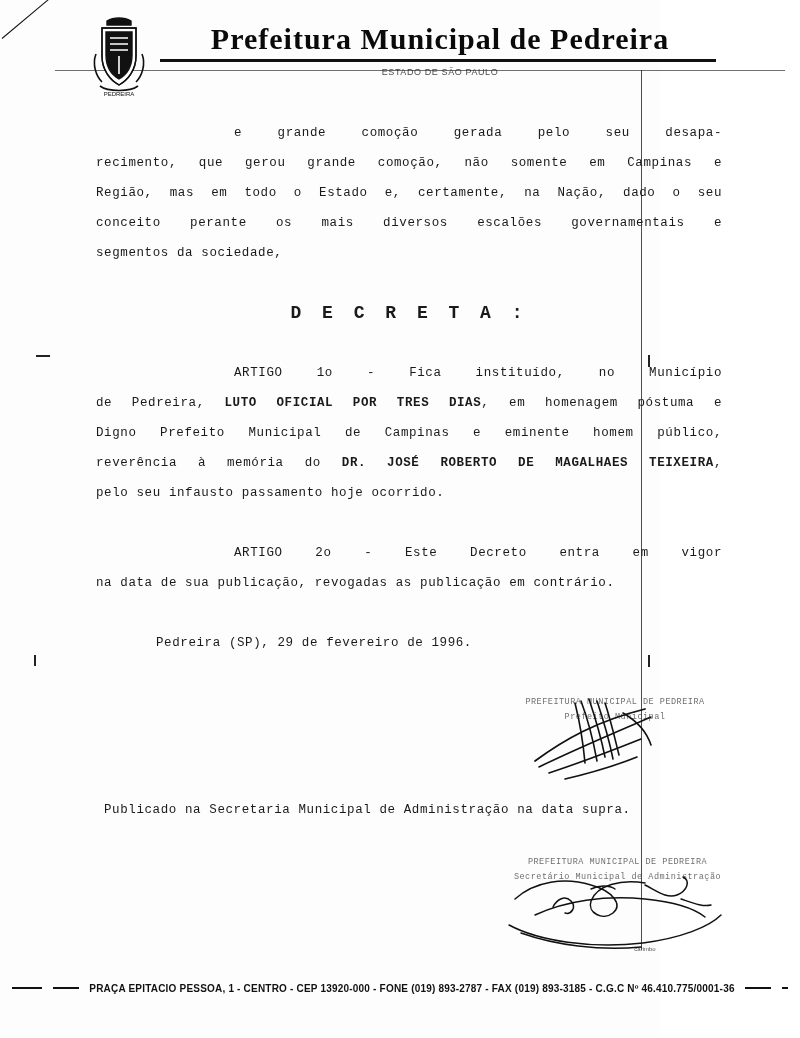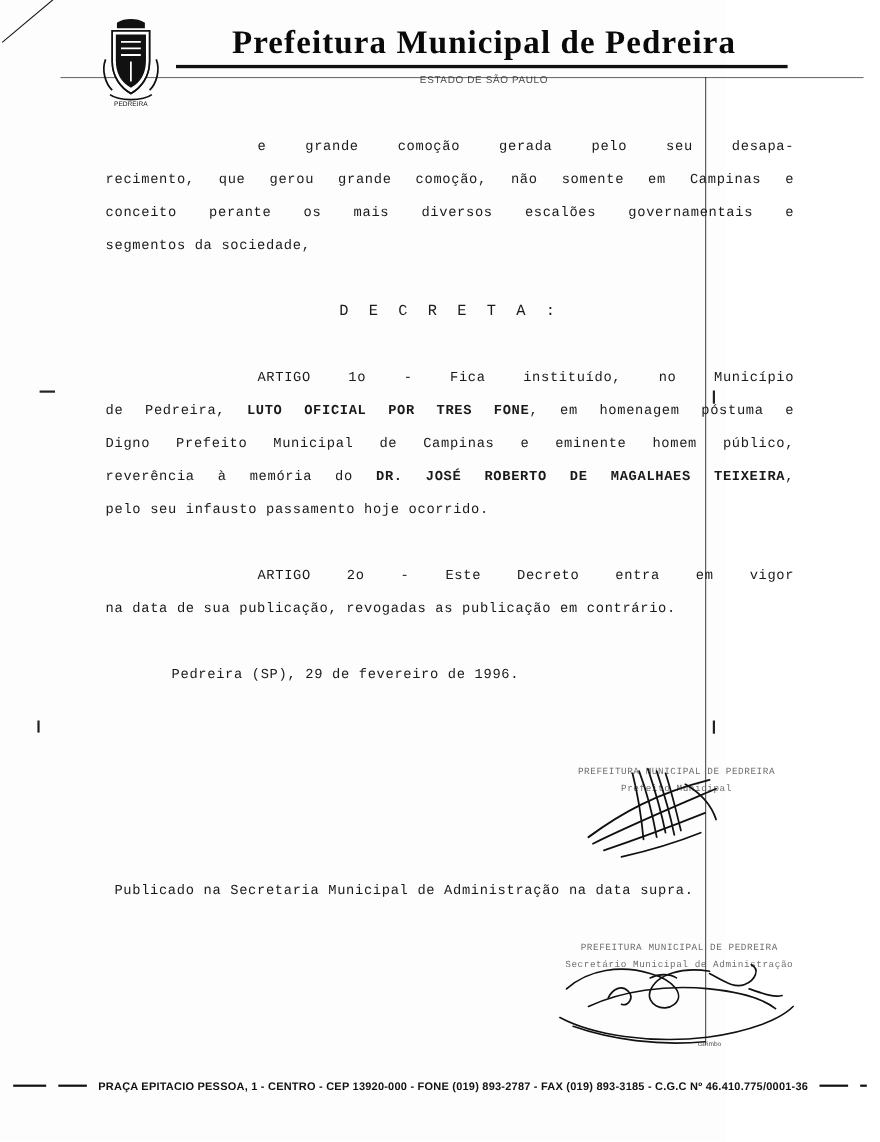--- a/index.html
+++ b/index.html
@@ -127,23 +127,23 @@
   }
   .para { margin: 0 0 0 0; }
   .just { text-align: justify; text-align-last: justify; }
   .just-last-left { text-align: justify; text-align-last: left; }
   .indent { text-indent: 138px; }
   .spacer-md { height: 30px; }
 
   .decreta {
     text-align: center;
     letter-spacing: 5px;
-    font-weight: normal;
+    font-weight: bold;
     font-family: "Liberation Mono", monospace;
-    font-size: 14px;
+    font-size: 18px;
   }
   .b { font-weight: bold; }
   .date-line {
     padding-left: 60px;
   }
 
   
   .sig1 {
     position: absolute;
     left: 505px;
@@ -258,32 +258,33 @@
       <div class="title">Prefeitura  Municipal  de  Pedreira</div>
       <div class="title-rule"></div>
       <div class="subtitle">ESTADO DE SÃO PAULO</div>
     </div>
   </div>
 
   <div class="doc-body">
 
     <div class="para just indent">e grande comoção gerada pelo seu  desapa-</div>
     <div class="para just">recimento,  que gerou grande comoção, não somente em  Campinas  e</div>
+    <div class="para just">Região, mas em todo o Estado e, certamente, na Nação, dado o  seu</div>
     <div class="para just">conceito  perante  os  mais diversos  escalões  governamentais  e</div>
     <div class="para just-last-left">segmentos da sociedade,</div>
 
     <div class="spacer-md"></div>
 
     <div class="decreta">D E C R E T A :</div>
 
     <div class="spacer-md"></div>
 
     <div class="para just indent">ARTIGO 1o - Fica instituído, no Município</div>
     <div class="para just">
-      de Pedreira, <span class="b">LUTO OFICIAL POR TRES FONE</span>, em homenagem póstuma  e
+      de Pedreira, <span class="b">LUTO OFICIAL POR TRES DIAS</span>, em homenagem póstuma  e
     </div>
     <div class="para just">Digno  Prefeito Municipal de Campinas e eminente  homem  público,</div>
     <div class="para just">
       reverência  à memória do <span class="b">DR. JOSÉ ROBERTO DE MAGALHAES  TEIXEIRA</span>,
     </div>
     <div class="para just-last-left">pelo seu infausto passamento hoje ocorrido.</div>
 
     <div class="spacer-md"></div>
 
     <div class="para just indent">ARTIGO  2o - Este Decreto entra em  vigor</div>

